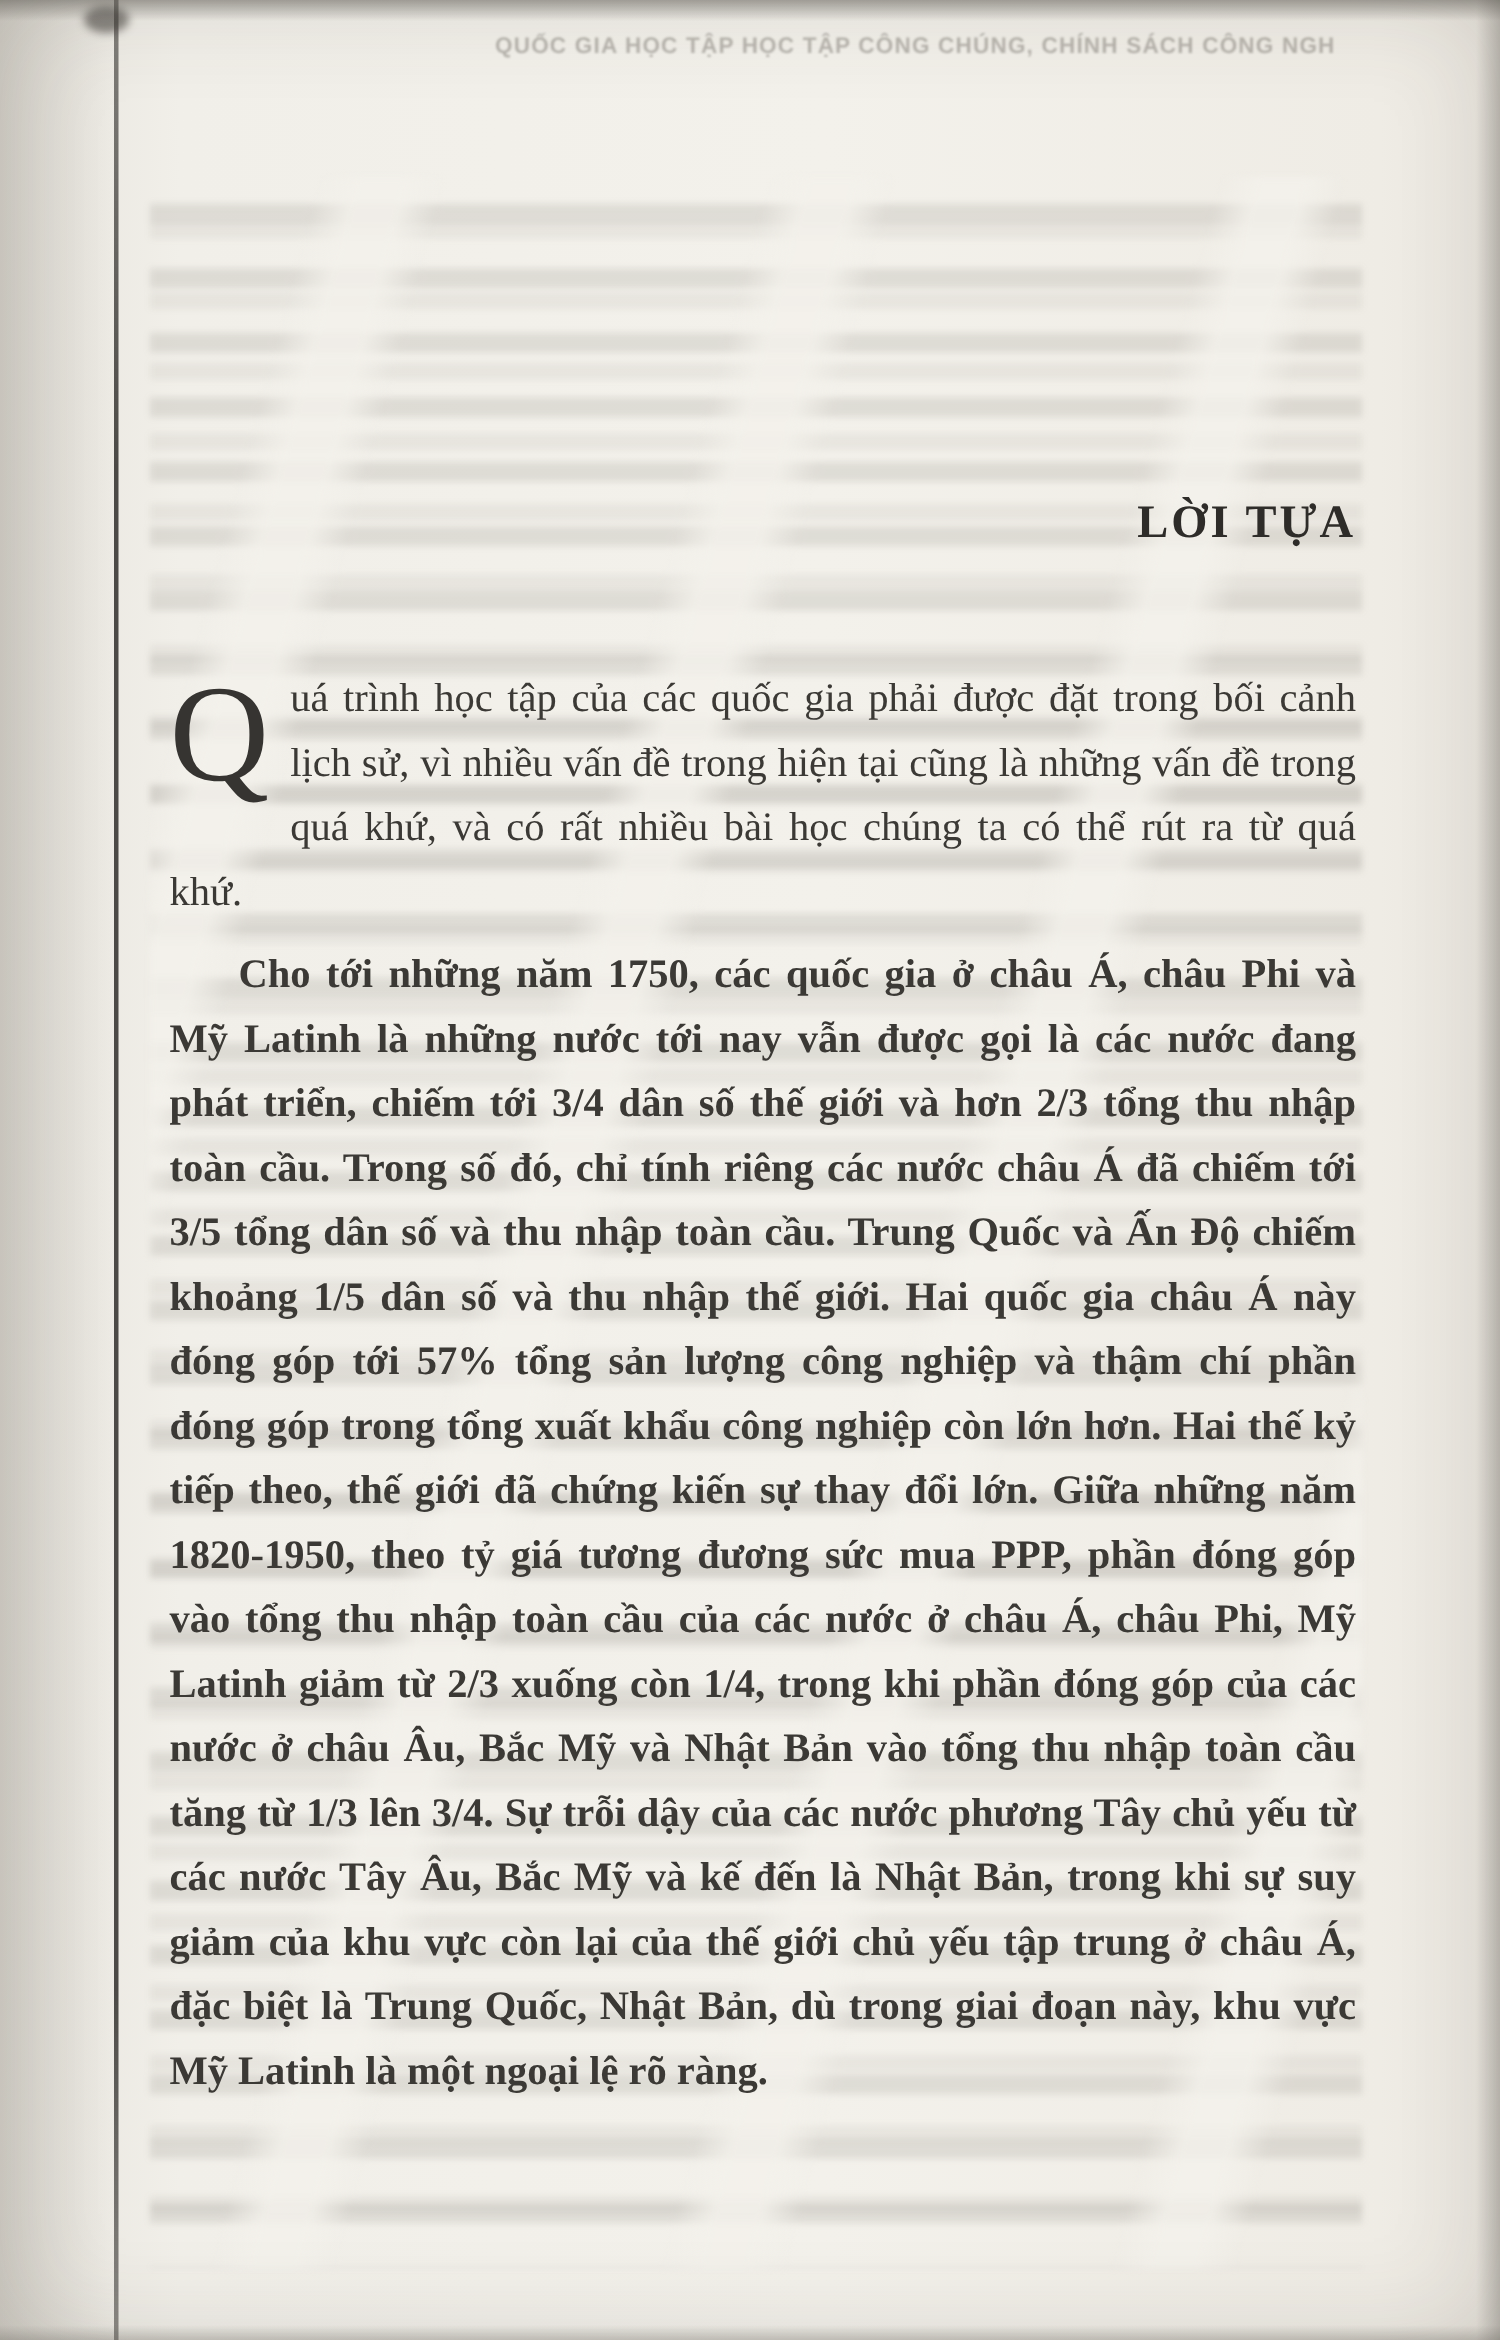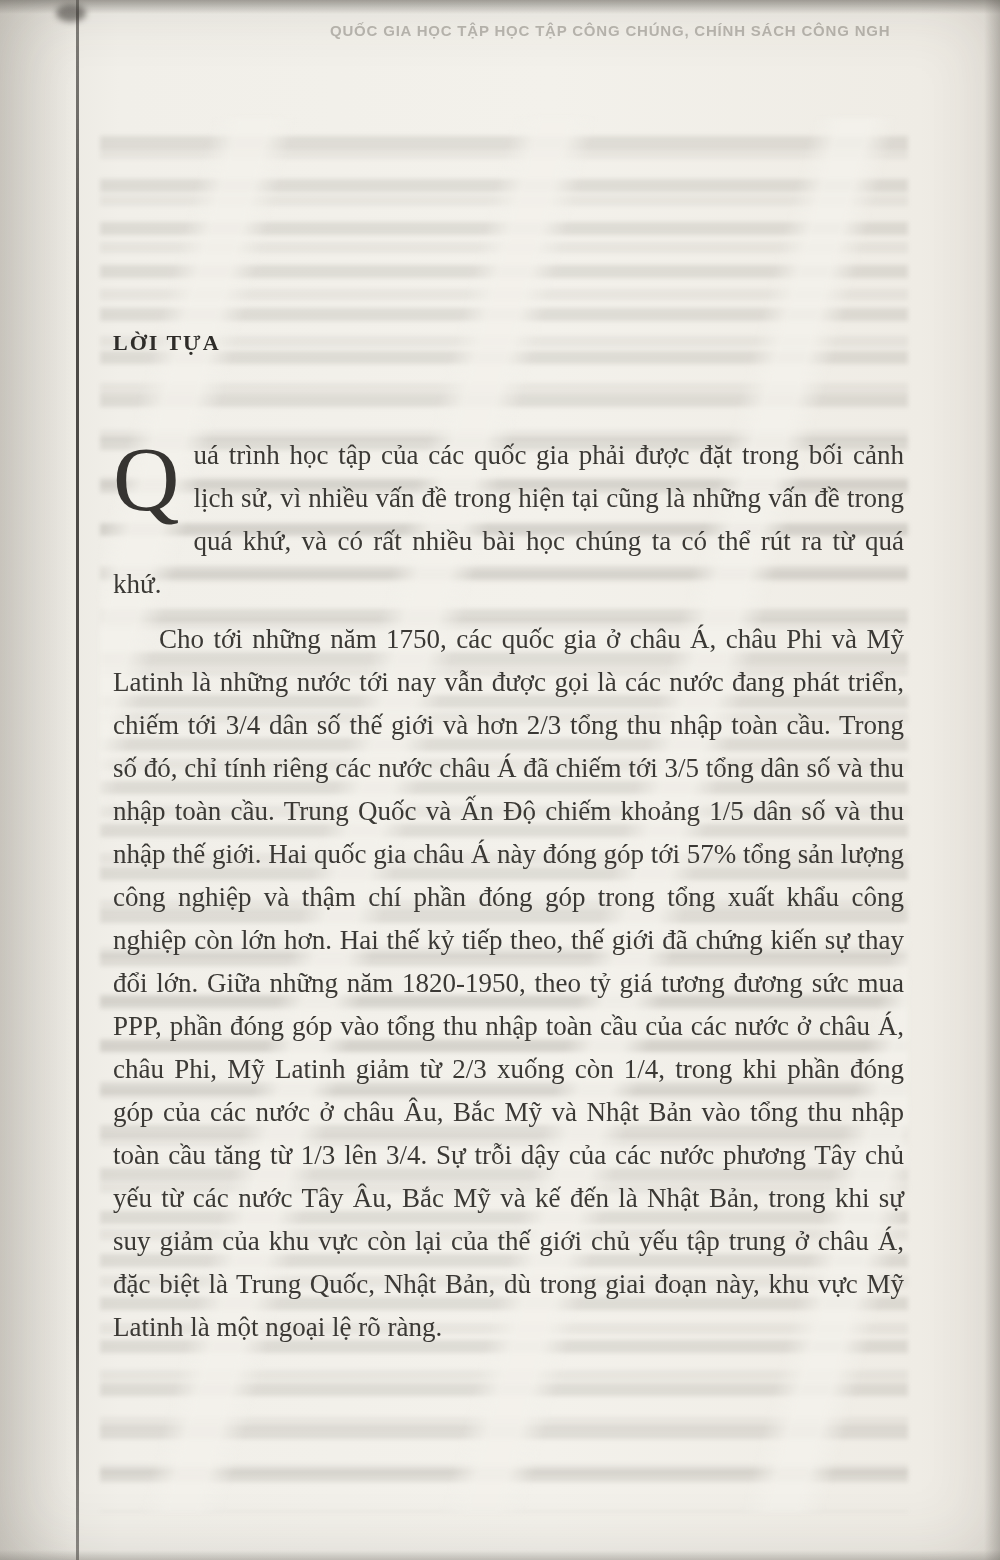--- a/index.html
+++ b/index.html
@@ -51,32 +51,32 @@
         rgba(0,0,0,0) 0px,rgba(0,0,0,0) 29px,
         rgba(112,107,99,0.08) 31px,rgba(112,107,99,0.08) 40px,
         rgba(0,0,0,0) 42px,rgba(0,0,0,0) 47px);
     filter:blur(2.2px);
     pointer-events:none;
   }
   
   .content{position:absolute;left:113px;right:96px;top:330px;color:#3b3935;}
   .content h1{
     margin:0 0 78px 0;
-    text-align:left;
-    font-size:22px;font-weight:bold;letter-spacing:2px;
+    text-align:right;
+    font-size:31px;font-weight:bold;letter-spacing:2px;
     color:#2e2c29;
   }
   .para{
     margin:0;
     font-size:27px;line-height:43px;
     text-align:justify;
     color:#3b3935;
   }
   .para + .para{margin-top:12px;}
-  .para.indent{text-indent:46px;}
+  .para.indent{text-indent:46px;font-weight:bold;}
   .dropcap{
     float:left;
     font-size:92px;line-height:84px;height:88px;
     margin:3px 14px 0 0;
     color:#363431;
   }
 </style>
 </head>
 <body>
 

